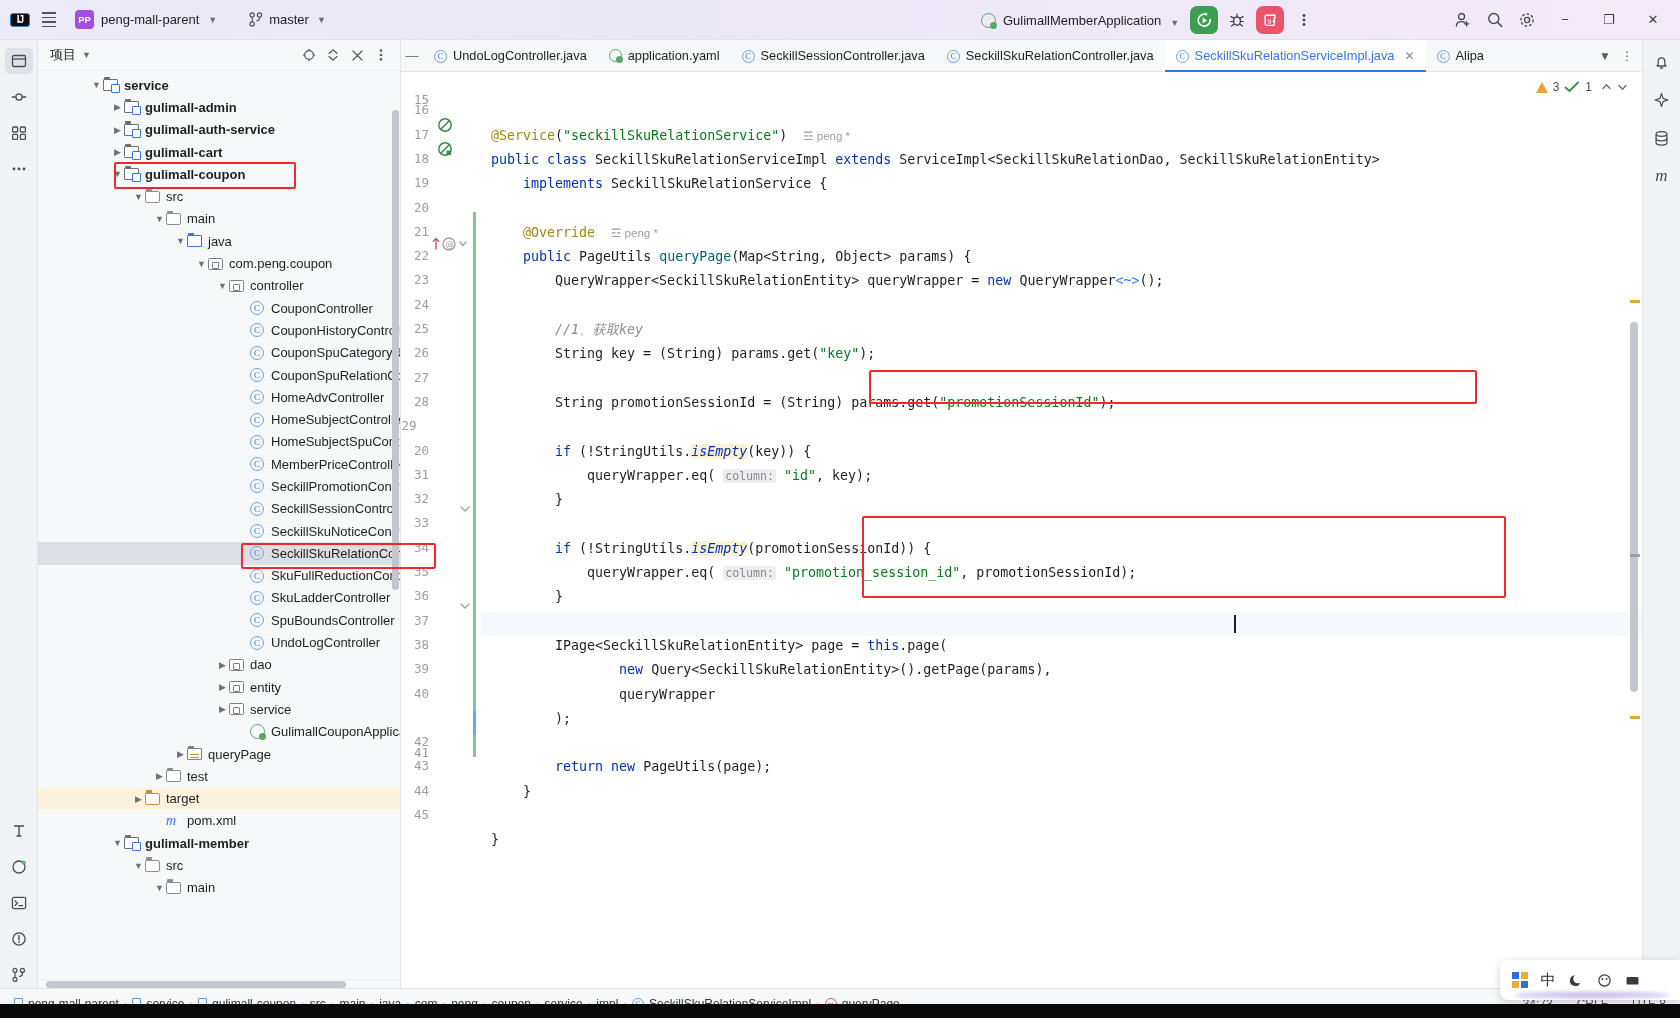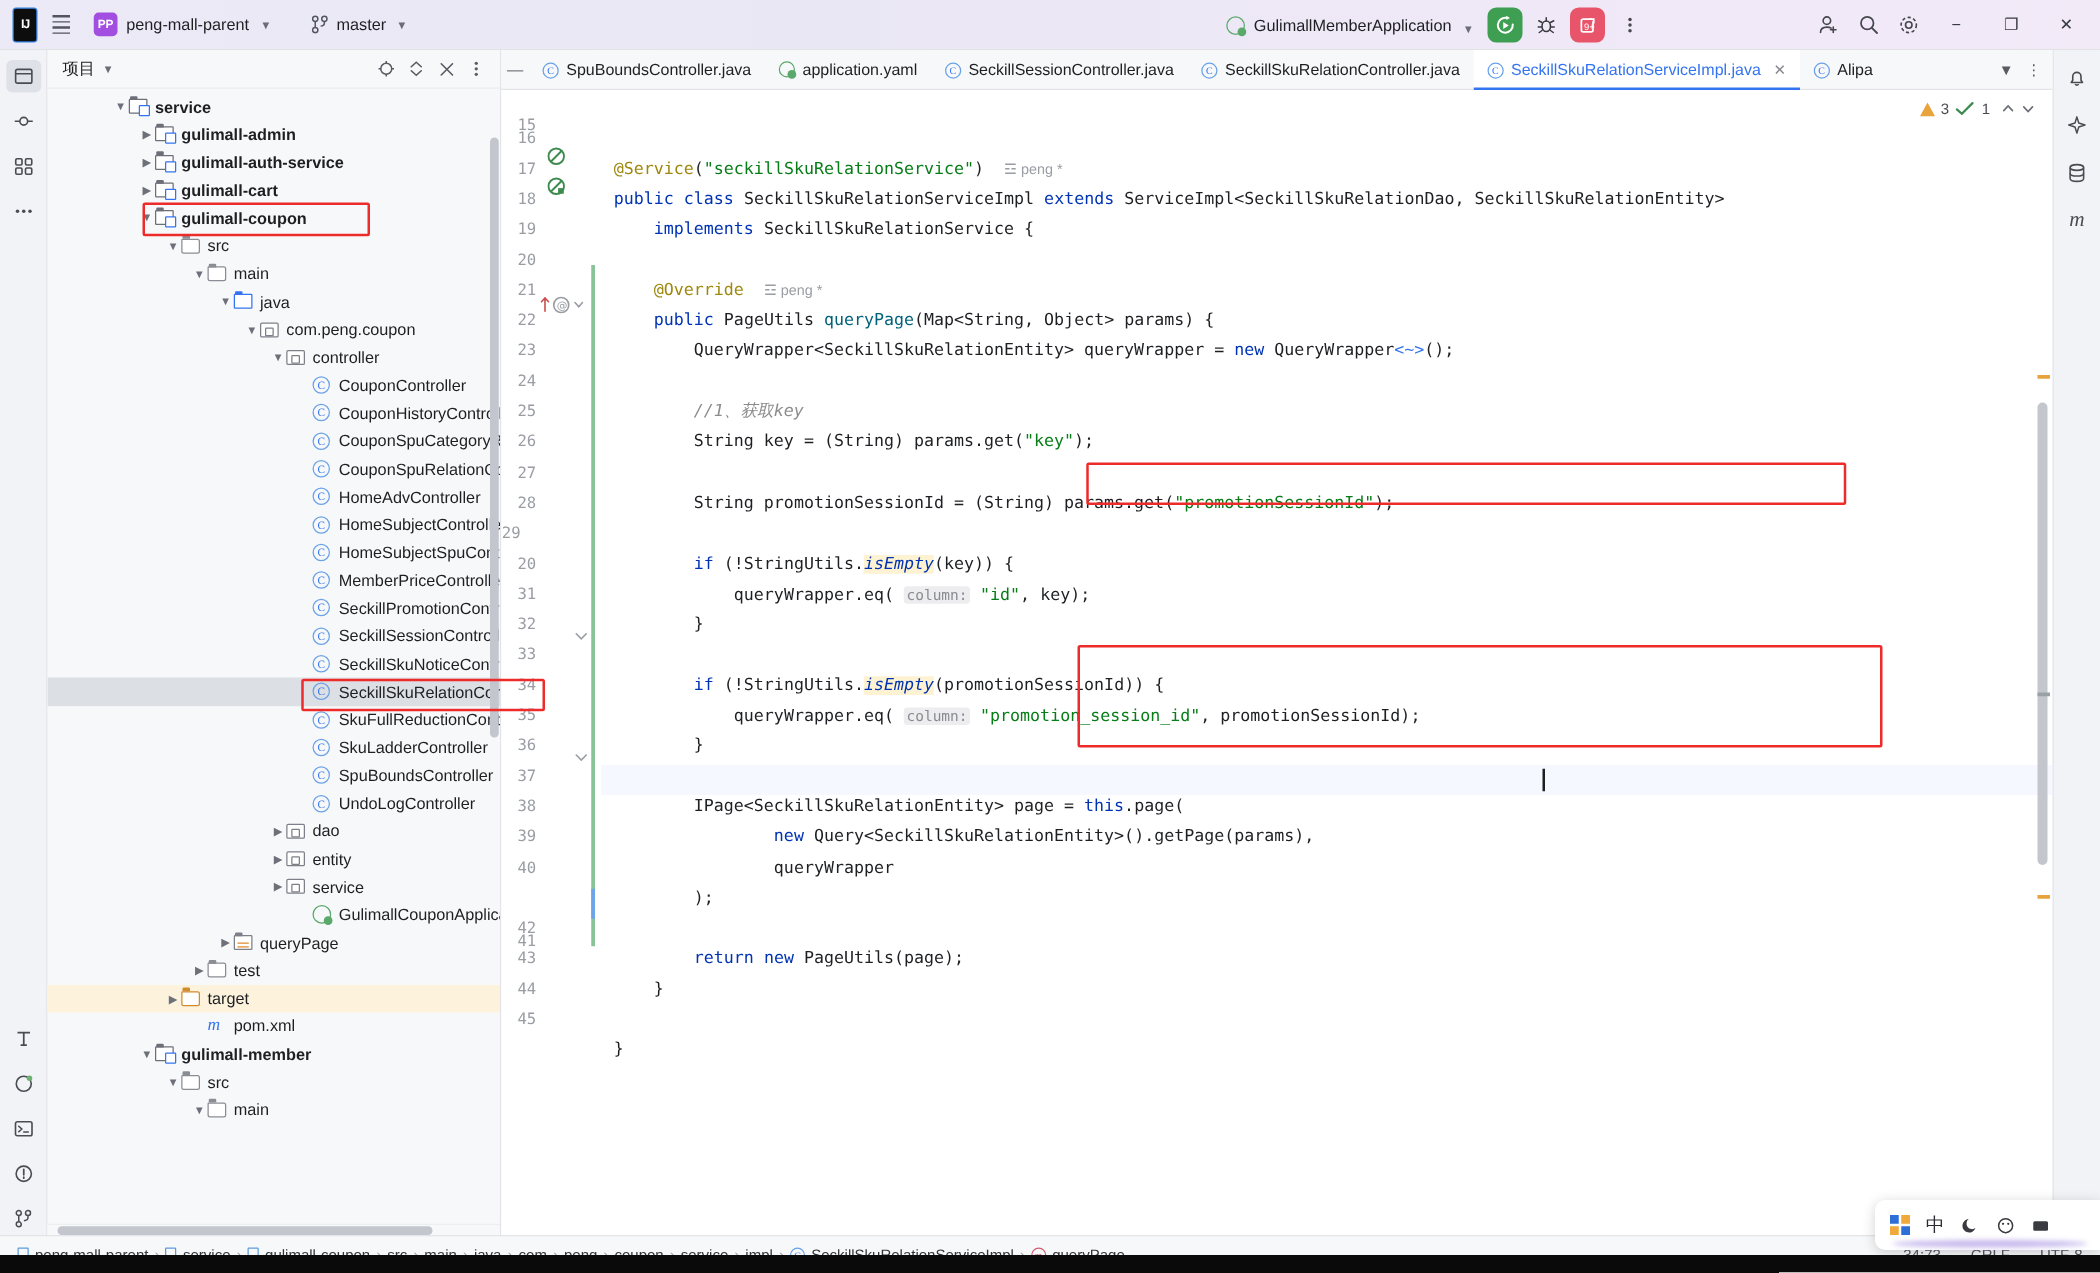--- a/index.html
+++ b/index.html
@@ -16,21 +16,21 @@
   .titlebar {
     height: 40px; flex: 0 0 40px;
     background: linear-gradient(to right, #eceaf6 0%, #eae7f5 40%, #efe8f7 70%, #f3eaf8 100%);
     display: flex; align-items: center;
     padding: 0 6px 0 10px;
     border-bottom: 1px solid #e2e2e6;
     position: relative;
   }
   .tb-left { display: flex; align-items: center; gap: 10px; }
   .ij-logo {
-    width: 20px; height: 28px; border-radius: 3px;
+    width: 20px; height: 14px; border-radius: 3px;
     background: #0d0d0d; color: #fff;
     display: flex; align-items: center; justify-content: center;
     font-size: 10px; font-weight: bold; letter-spacing: -1px;
     border: 1.5px solid #2f7fe0;
   }
   .burger { display: flex; flex-direction: column; gap: 3px; width: 18px; cursor: pointer; padding: 4px 2px; }
   .burger i { display: block; height: 1.5px; background: #53555e; width: 100%; }
   .proj-chip {
     display: flex; align-items: center; gap: 7px; padding: 3px 7px; border-radius: 5px; cursor: pointer;
   }
@@ -728,21 +728,21 @@
       <div class="hscroll">
           <i></i>
         </div>
     </div>
 
     <div class="editor-col">
       <div class="tabbar" id="tabbar">
         <div class="tab-collapse">—</div>
       <div class="tab">
             <span class="c-circ" style="width:13px;height:13px;font-size:8px">C</span>
-            <span>SpuBoundsController.java</span>
+            <span>UndoLogController.java</span>
           </div>
           <div class="tab">
             <span class="spring-ic" style="width:13px;height:13px"></span>
             <span>application.yaml</span>
           </div>
           <div class="tab">
             <span class="c-circ" style="width:13px;height:13px;font-size:8px">C</span>
             <span>SeckillSessionController.java</span>
           </div>
           <div class="tab">

